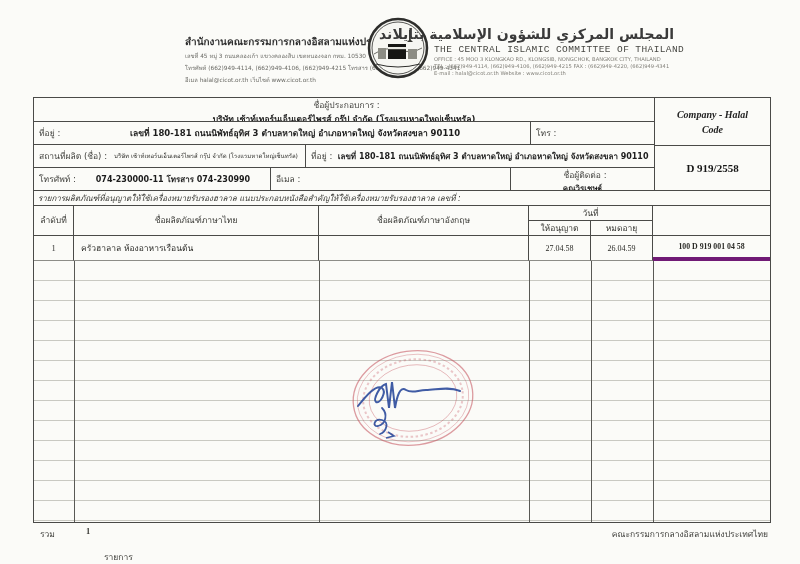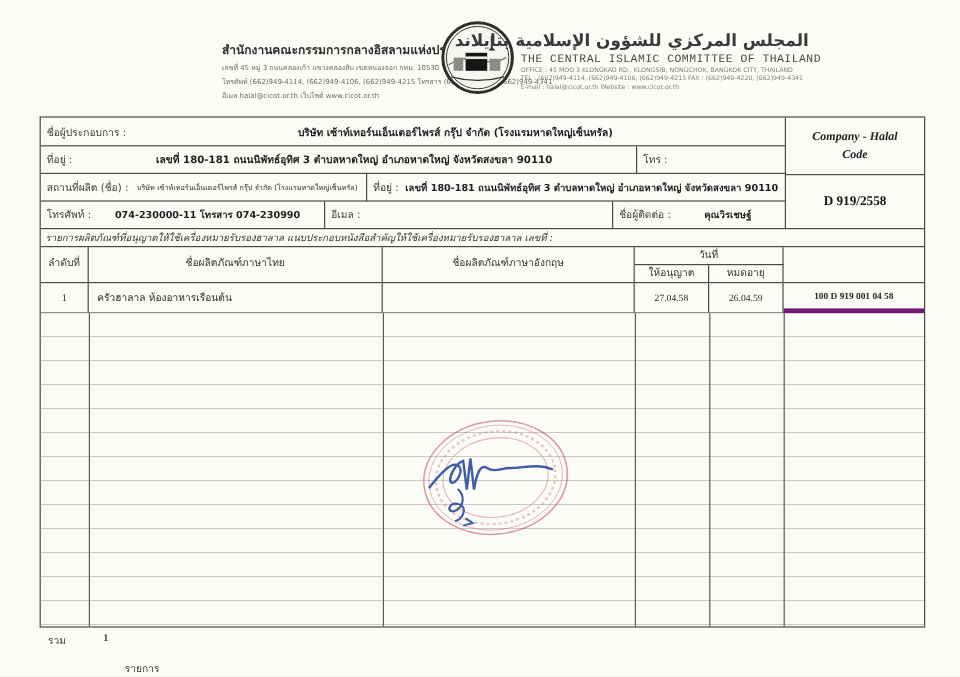--- a/index.html
+++ b/index.html
@@ -64,21 +64,21 @@
   <div class="abs lh-right">
     <div class="ar">المجلس المركزي للشؤون الإسلامية بتايلاند</div>
     <div class="en">THE CENTRAL ISLAMIC COMMITTEE OF THAILAND</div>
     <div class="s">OFFICE : 45 MOO 3 KLONGKAO RD., KLONGSIB, NONGCHOK, BANGKOK CITY, THAILAND</div>
     <div class="s">TEL : (662)949-4114, (662)949-4106, (662)949-4215  FAX : (662)949-4220, (662)949-4341</div>
     <div class="s">E-mail : halal@cicot.or.th   Website : www.cicot.or.th</div>
   </div>
 
   <div class="doc">
 
-    <div class="cell br bb" style="left:0;top:0;width:621px;height:24px;">
+    <div class="cell br bb" style="left:0;top:0;width:621px;height:24px;flex-direction:column;">
       <span class="lbl">ชื่อผู้ประกอบการ :</span>
       <span class="val">บริษัท เซ้าท์เทอร์นเอ็นเตอร์ไพรส์ กรุ๊ป จำกัด (โรงแรมหาดใหญ่เซ็นทรัล)</span>
     </div>
 
     <div class="cell bb ctr serif" style="left:621px;top:0;width:115px;height:48px;flex-direction:column;font-style:italic;font-weight:bold;font-size:10px;color:#222;line-height:1.5;">
       <span>Company - Halal</span>
       <span>Code</span>
     </div>
 
     <div class="cell br bb" style="left:0;top:24px;width:497px;height:23px;">
@@ -102,21 +102,21 @@
       <span>D 919/2558</span>
     </div>
 
     <div class="cell br bb" style="left:0;top:70px;width:237px;height:23px;">
       <span class="lbl">โทรศัพท์ :</span>
       <span class="val" style="font-size:8px;">074-230000-11 โทรสาร 074-230990</span>
     </div>
     <div class="cell br bb" style="left:237px;top:70px;width:240px;height:23px;">
       <span class="lbl">อีเมล :</span>
     </div>
-    <div class="cell br bb" style="left:477px;top:70px;width:144px;height:23px;">
+    <div class="cell br bb" style="left:477px;top:70px;width:144px;height:23px;flex-direction:column;">
       <span class="lbl">ชื่อผู้ติดต่อ :</span>
       <span class="val" style="font-size:8px;">คุณวิรเชษฐ์</span>
     </div>
 
     <div class="cell bb" style="left:0;top:93px;width:736px;height:15px;">
       <span class="caption">รายการผลิตภัณฑ์ที่อนุญาตให้ใช้เครื่องหมายรับรองฮาลาล แนบประกอบหนังสือสำคัญให้ใช้เครื่องหมายรับรองฮาลาล เลขที่ :</span>
     </div>
 
     <div class="cell br bb hdr" style="left:0;top:108px;width:40px;height:30px;">
       <span>ลำดับที่</span>
@@ -190,14 +190,17 @@
 
   <div class="abs foot" style="left:40px;top:527px;">
     <span>รวม</span>
   </div>
   <div class="abs foot" style="left:86px;top:526px;font-weight:bold;font-family:'Liberation Serif',serif;">
     <span>1</span>
   </div>
   <div class="abs foot" style="left:104px;top:550px;">
     <span>รายการ</span>
   </div>
+  <div class="abs foot" style="right:32px;top:527px;">
+    <span>คณะกรรมการกลางอิสลามแห่งประเทศไทย</span>
+  </div>
 
 </div>
 
 </body></html>

